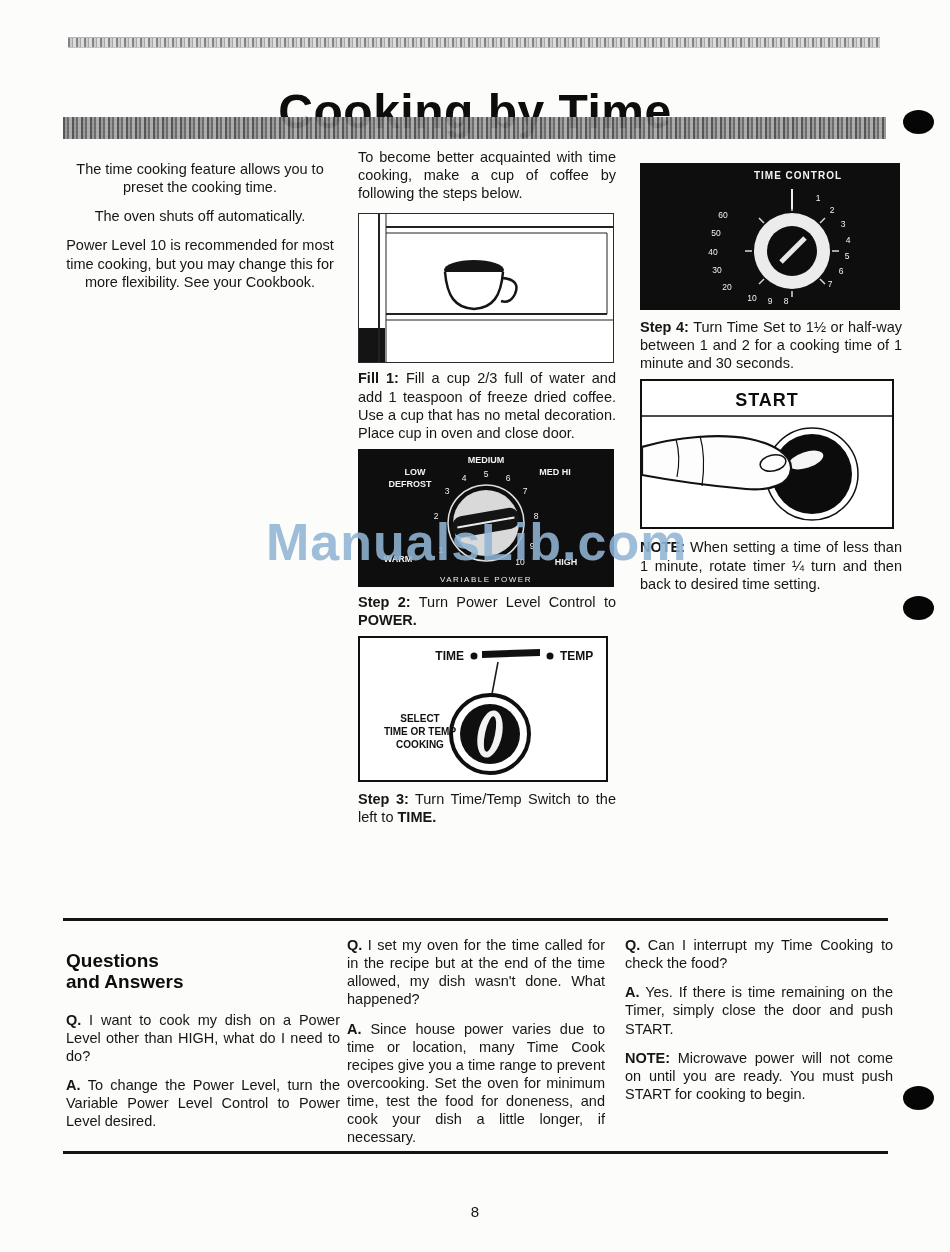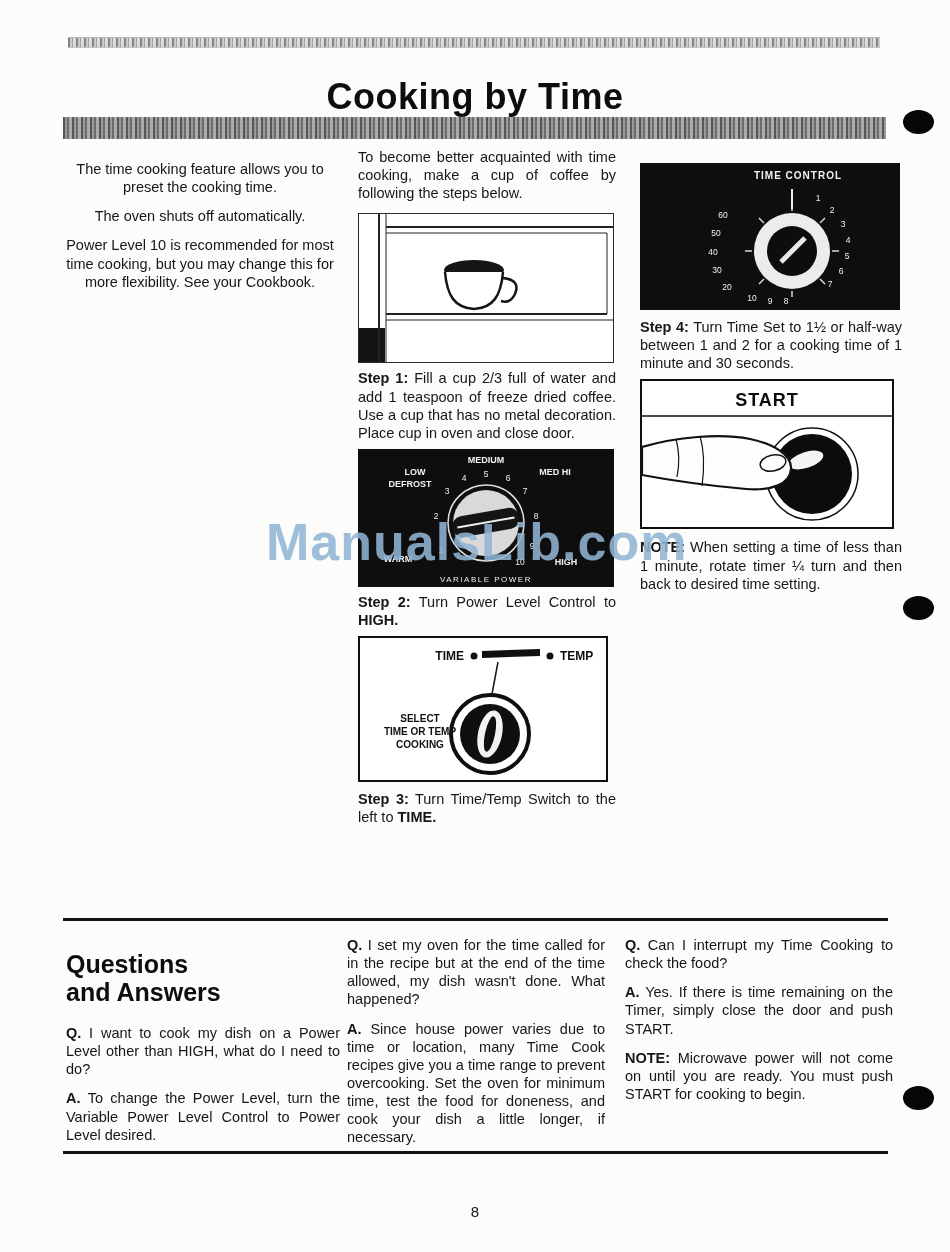--- a/index.html
+++ b/index.html
@@ -11,21 +11,21 @@
   
   .noise-strip {
     position:absolute; left:68px; top:37px; width:812px; height:9px;
     background:repeating-linear-gradient(90deg,
       rgba(110,110,110,.85) 0 2px, rgba(195,195,195,.85) 2px 4px,
       rgba(150,150,150,.85) 4px 5px, rgba(215,215,215,.85) 5px 8px);
     border-top:1px solid #b5b5b5; border-bottom:1px solid #c2c2c2;
   }
   .page-title {
     position:absolute; left:0; top:52px; width:950px; text-align:center;
-    font-size:36px; font-weight:700; letter-spacing:.5px; color:#0d0d0d;
+    font-size:48px; font-weight:700; letter-spacing:.5px; color:#0d0d0d;
   }
   .title-bar {
     position:absolute; left:63px; top:117px; width:823px; height:22px;
     background:
       repeating-linear-gradient(90deg, rgba(70,70,70,.9) 0 2px, rgba(145,145,145,.9) 2px 4px,
         rgba(95,95,95,.9) 4px 6px, rgba(165,165,165,.9) 6px 9px),
       repeating-linear-gradient(0deg, rgba(255,255,255,.18) 0 2px, rgba(0,0,0,.18) 2px 4px);
   }
   .rule { position:absolute; left:63px; width:825px; height:3px; background:#141414; }
   .rule-top { top:918px; }
@@ -51,21 +51,21 @@
   .fig-coffee { width:254px; height:148px; border:1px solid #2a2a2a; margin-top:4px; background:#fff; }
   .fig-power  { width:256px; height:138px; background:#0e0e0e; margin-top:2px; }
   .fig-timetemp { width:246px; height:142px; border:2px solid #101010; background:#fff; margin-bottom:8px; }
   .fig-timecontrol { width:260px; height:147px; background:#0e0e0e; margin-bottom:8px; }
   .fig-start { width:250px; height:146px; border:2px solid #101010; background:#fff; margin-bottom:9px; margin-top:4px; }
   
   .qa-col { position:absolute; }
   .qa1 { left:66px;  top:950px; width:274px; }
   .qa2 { left:347px; top:936px; width:258px; }
   .qa3 { left:625px; top:936px; width:268px; }
-  .qa-heading { font-size:25px; font-weight:700; line-height:1.12; margin:0 0 18px; color:#0d0d0d; }
+  .qa-heading { font-size:19px; font-weight:700; line-height:1.12; margin:0 0 18px; color:#0d0d0d; }
   .page-number { position:absolute; left:0; top:1203px; width:950px; text-align:center; font-size:15px; }
 </style>
 </head>
 <body>
 
 <div class="page">
 
   <div class="noise-strip"></div>
   <h1 class="page-title">Cooking by Time</h1>
   <div class="title-bar"></div>
@@ -94,21 +94,21 @@
         <line x1="27" y1="19" x2="248" y2="19" stroke="#222" stroke-width="1"></line>
         <line x1="248" y1="19" x2="248" y2="100" stroke="#222" stroke-width="1"></line>
         <line x1="27" y1="100" x2="248" y2="100" stroke="#222" stroke-width="2"></line>
         <line x1="27" y1="106" x2="254" y2="106" stroke="#222" stroke-width="1"></line>
         <ellipse cx="115" cy="56" rx="30" ry="10" fill="#151515"></ellipse>
         <path d="M86,58 C88,82 96,94 115,95 C134,94 142,82 144,58" fill="#ffffff" stroke="#151515" stroke-width="2.5"></path>
         <path d="M144,64 Q162,66 156,80 Q151,90 142,87" fill="none" stroke="#151515" stroke-width="2.5"></path>
       </svg>
     </figure>
 
-    <p class="p just step"><b>Step 1:</b><span> Fill a cup 2/3 full of water and add 1 teaspoon of freeze dried coffee. Use a cup that has no metal decoration. Place cup in oven and close door.</span></p>
+    <p class="p just step"><b>Fill 1:</b><span> Fill a cup 2/3 full of water and add 1 teaspoon of freeze dried coffee. Use a cup that has no metal decoration. Place cup in oven and close door.</span></p>
 
     <figure class="fig fig-power">
       <svg viewBox="0 0 256 138" width="256" height="138">
         <circle cx="128" cy="74" r="38" fill="none" stroke="#e0e0e0" stroke-width="1.5"></circle>
         <circle cx="128" cy="74" r="33" fill="#d9d9d9"></circle>
         <g transform="rotate(-10 128 74)">
           <rect x="94" y="63" width="68" height="21" rx="10" fill="#141414"></rect>
           <line x1="99" y1="73.5" x2="157" y2="73.5" stroke="#eeeeee" stroke-width="2"></line>
         </g>
         <g fill="#f2f2f2" font-size="9" font-weight="700" text-anchor="middle">
@@ -128,21 +128,21 @@
           <text x="150" y="32">6</text>
           <text x="167" y="45">7</text>
           <text x="178" y="70">8</text>
           <text x="174" y="100">9</text>
           <text x="162" y="116">10</text>
         </g>
         <text x="128" y="133" fill="#eeeeee" font-size="8" letter-spacing="1.5" text-anchor="middle">VARIABLE POWER</text>
       </svg>
     </figure>
 
-    <p class="p just step"><b>Step 2:</b><span> Turn Power Level Control to </span><b>HIGH.</b></p>
+    <p class="p just step"><b>Step 2:</b><span> Turn Power Level Control to </span><b>POWER.</b></p>
 
     <figure class="fig fig-timetemp">
       <svg viewBox="0 0 246 142" width="246" height="142">
         <text x="104" y="22" text-anchor="end" font-size="12" font-weight="700" fill="#101010">TIME</text>
         <circle cx="114" cy="18" r="3.5" fill="#101010"></circle>
         <polygon points="122,13 180,11 180,18 122,20" fill="#101010"></polygon>
         <circle cx="190" cy="18" r="3.5" fill="#101010"></circle>
         <text x="200" y="22" text-anchor="start" font-size="12" font-weight="700" fill="#101010">TEMP</text>
         <line x1="138" y1="24" x2="132" y2="56" stroke="#1a1a1a" stroke-width="1.5"></line>
         <circle cx="130" cy="96" r="39" fill="#ffffff" stroke="#0f0f0f" stroke-width="4"></circle>

